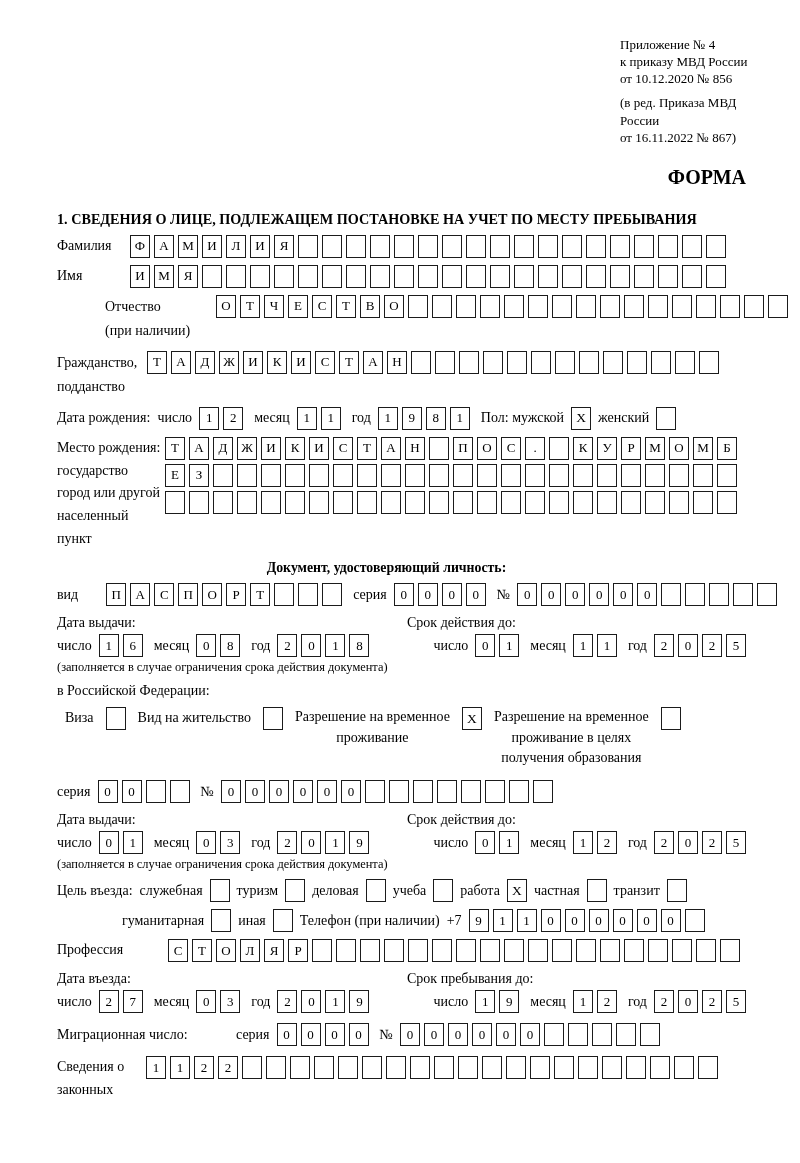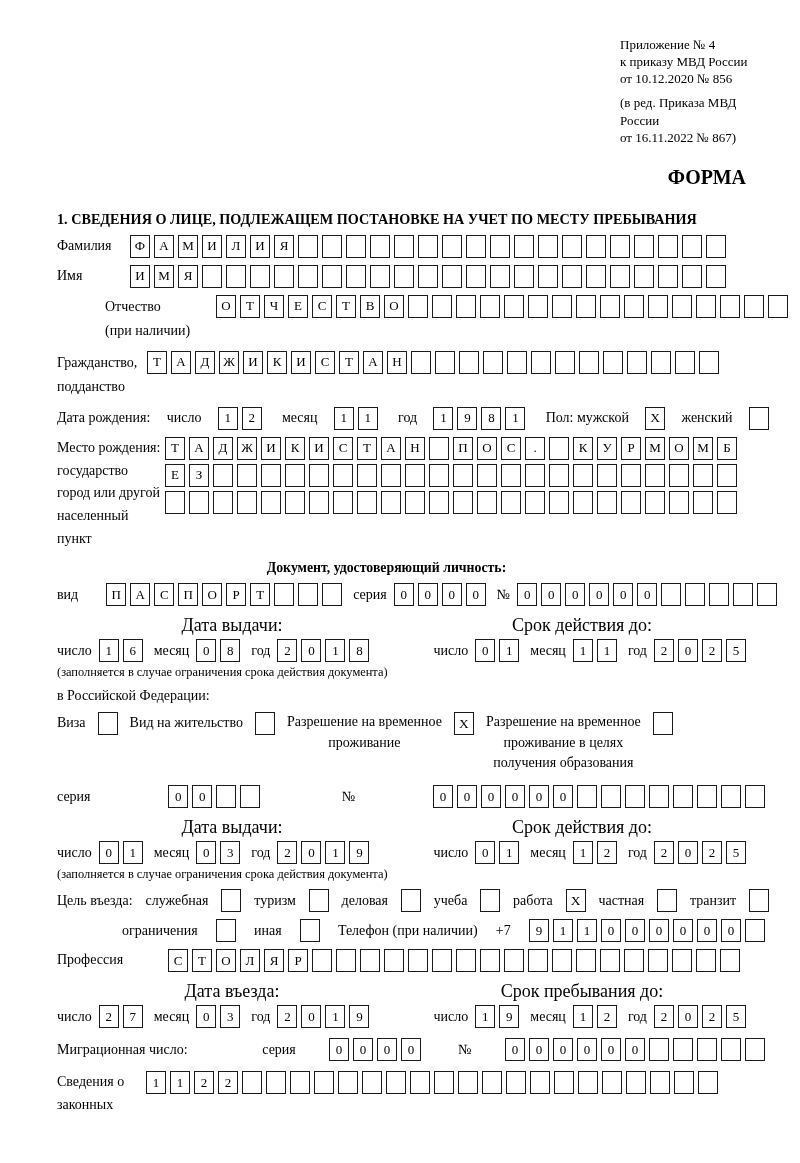--- a/index.html
+++ b/index.html
@@ -5,42 +5,42 @@
   html,body{margin:0;padding:0;background:#fff;}
   body{font-family:"Liberation Serif",serif;color:#000;}
   .page{position:relative;width:800px;height:1163px;background:#fff;padding:36px 24px 16px 57px;box-sizing:border-box;overflow:hidden;}
   .hdr-block{margin-left:563px;font-size:13px;line-height:1.32;}
   .hdr-gap{height:7px;}
   .form-word{text-align:right;font-weight:bold;font-size:20px;margin:20px 30px 0 0;}
   .title{text-align:center;font-weight:bold;font-size:15.2px;line-height:1.6;margin-top:12px;}
   .blank-line{display:inline-block;width:56px;border-bottom:2.2px solid #3a3a3a;height:11px;margin-left:10px;}
   .sec-heading{font-weight:bold;font-size:14.2px;margin-top:22px;}
   .row{display:flex;align-items:flex-start;margin-top:7px;}
-  .inline{align-items:center;justify-content:space-between;}
+  .inline{align-items:center;}
   .inline > *{margin-right:7px;}
   .lbl{font-size:14px;flex:none;}
   .lbl-top{padding-top:3px;}
   .cells{display:flex;flex:none;}
   .cell{width:20px;height:23px;border:1.6px solid #1b1b1b;margin-right:4px;display:inline-flex;align-items:center;justify-content:center;font-size:13px;flex:none;box-sizing:border-box;background:#fff;}
   .checkbox{width:20px;height:23px;border:1.6px solid #1b1b1b;display:inline-flex;align-items:center;justify-content:center;font-size:13.5px;flex:none;box-sizing:border-box;background:#fff;}
   .w-name{width:73px;flex:none;}
   .lbl2{width:111px;flex:none;font-size:14px;line-height:1.75;margin-left:48px;}
   .w-citiz{width:90px;flex:none;font-size:14px;line-height:1.75;}
   .bp-labels{width:108px;flex:none;font-size:14px;line-height:1.62;}
   .bp-rows .cells{margin-bottom:4px;}
   .doc-head{text-align:center;font-weight:bold;font-size:13.8px;margin-top:10px;margin-right:60px;}
   .mr28{margin-right:28px !important;}
   .dual-head{display:flex;width:700px;margin-top:9px;}
-  .dual-head .dh{width:50%;text-align:center;font-size:18px;}
+  .dual-head .dh{width:50%;text-align:left;font-size:14px;}
   .daterow{display:flex;justify-content:space-between;width:700px;margin-top:3px;}
   .dgroup{display:flex;align-items:center;}
   .dgroup > *{margin-right:7px;}
   .note-right{width:712px;text-align:left;font-size:12.4px;margin-top:3px;}
   .textline{font-size:14px;margin-top:8px;}
-  .cbrow{display:flex;align-items:flex-start;margin-top:8px;}
+  .cbrow{display:flex;align-items:flex-start;margin-top:8px;margin-left:8px;}
   .cbrow > *{margin-right:12px;}
   .stack{display:flex;flex-direction:column;text-align:center;font-size:14px;line-height:1.45;flex:none;}
   .indent65{margin-left:65px;}
   .w-prof{width:111px;flex:none;}
   .w-mig{width:172px;flex:none;}
   .lr-labels{width:89px;flex:none;font-size:14px;line-height:1.62;}
   .lr-rows .cells{margin-bottom:7px;}
   .mt10{margin-top:10px;}
   .mt12{margin-top:12px;}
 </style>
@@ -495,21 +495,21 @@
     <span class="checkbox"></span>
     <span class="lbl">работа</span>
     <span class="checkbox">X</span>
     <span class="lbl">частная</span>
     <span class="checkbox"></span>
     <span class="lbl">транзит</span>
     <span class="checkbox"></span>
   </div>
 
   <div class="row inline indent65">
-    <span class="lbl">ограничения</span>
+    <span class="lbl">гуманитарная</span>
     <span class="checkbox"></span>
     <span class="lbl">иная</span>
     <span class="checkbox"></span>
     <span class="lbl">Телефон (при наличии)</span>
     <span class="lbl">+7</span>
     <span class="cells">
         <span class="cell">9</span>
         <span class="cell">1</span>
         <span class="cell">1</span>
         <span class="cell">0</span>

